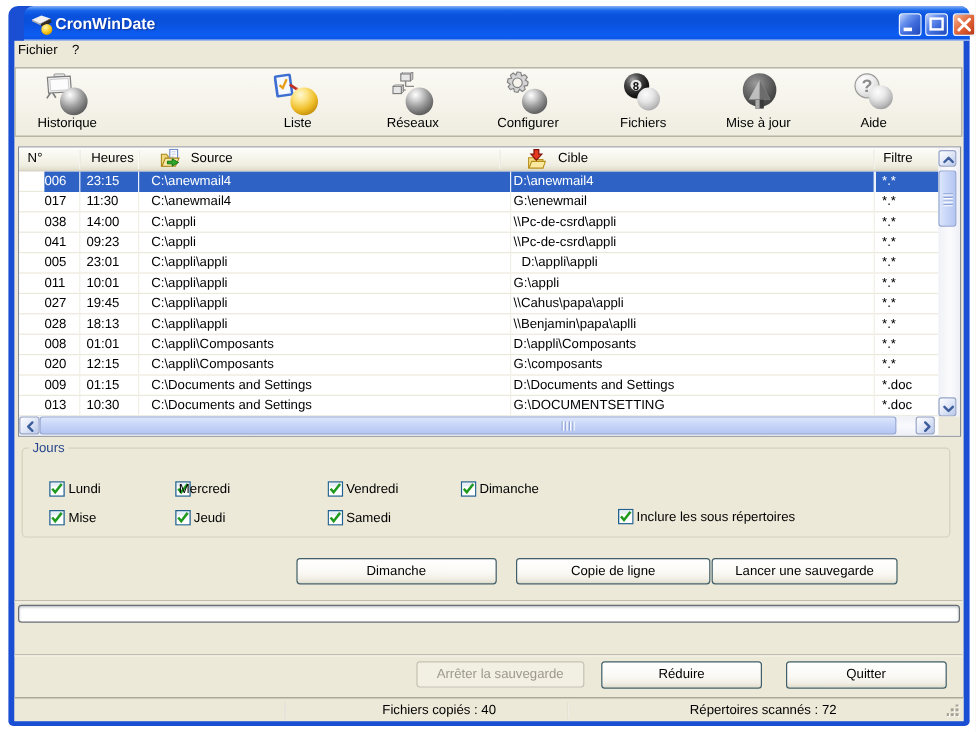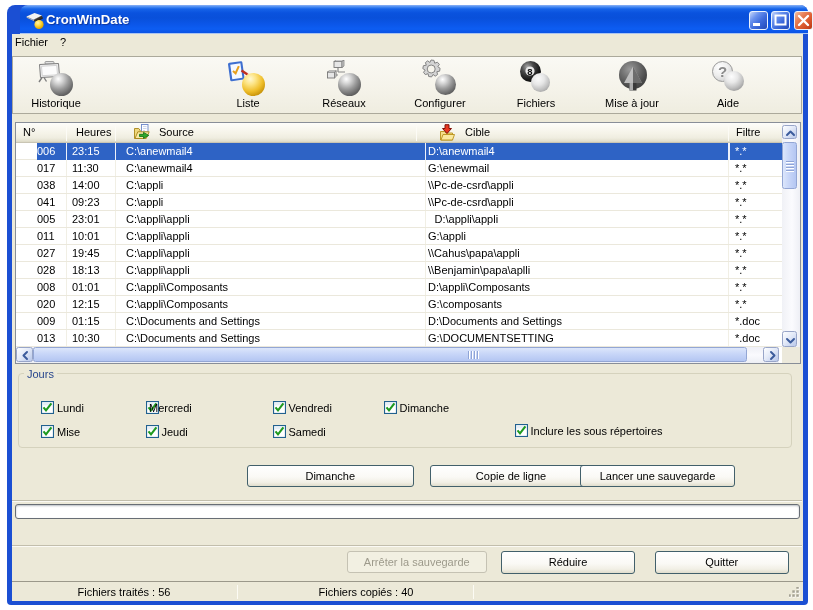--- a/index.html
+++ b/index.html
@@ -415,30 +415,30 @@
           <div class="cb-lbl" style="left:276.5px;top:392px">Samedi</div>
           <div class="cb" style="left:502.5px;top:390px"><svg width="13" height="13" viewBox="0 0 13 13">
               <rect x="0.5" y="0.5" width="12" height="12" fill="#FFFFFF" stroke="#21618F" stroke-width="1.2"></rect>
               <rect x="1.6" y="1.6" width="9.8" height="2.8" fill="#DCE8F2" opacity="0.7"></rect>
               <path d="M2.5 6.3 L5 9.3 L10.4 2.4" stroke="#1F9A1F" stroke-width="2.1" fill="none"></path>
             </svg></div>
           <div class="cb-lbl" style="left:518.5px;top:391px">Inclure les sous répertoires</div>
         </div>
     <div class="xbtn" style="left:235px;top:430.5px;width:166.5px">Dimanche</div>
     <div class="xbtn" style="left:418px;top:430.5px;width:162px">Copie de ligne</div>
-    <div class="xbtn" style="left:568px;top:430.5px;width:155px">Lancer une sauvegarde</div>
+    <div class="xbtn" style="left:581px;top:430.5px;width:155px">Lancer une sauvegarde</div>
     <div class="progressline" style="top:466px"></div>
     <div class="progress"></div>
     <div class="progressline" style="top:510.5px"></div>
     <div class="xbtn dis" style="left:335px;top:517px;width:139.5px;height:21.5px">Arrêter la sauvegarde</div>
     <div class="xbtn" style="left:489px;top:517px;width:134px">Réduire</div>
     <div class="xbtn" style="left:642.5px;top:517px;width:134.5px">Quitter</div>
     <div class="statusbar">
-      <div class="st-txt" style="left:112px">Fichiers traités : 56</div>
       <div class="st-txt" style="left:354px">Fichiers copiés : 40</div>
+      <div class="st-txt" style="left:624px">Répertoires scannés : 72</div>
       <div class="st-sep" style="left:225px"></div>
       <div class="st-sep" style="left:461px"></div>
       <svg style="position:absolute;right:2px;bottom:2px" width="12" height="12" viewBox="0 0 12 12">
         <g fill="#FFFFFF">
               <rect x="8" y="0" width="2.5" height="2.5"></rect>
               <rect x="8" y="4" width="2.5" height="2.5"></rect>
               <rect x="8" y="8" width="2.5" height="2.5"></rect>
               <rect x="4" y="4" width="2.5" height="2.5"></rect>
               <rect x="4" y="8" width="2.5" height="2.5"></rect>
               <rect x="0" y="8" width="2.5" height="2.5"></rect>

